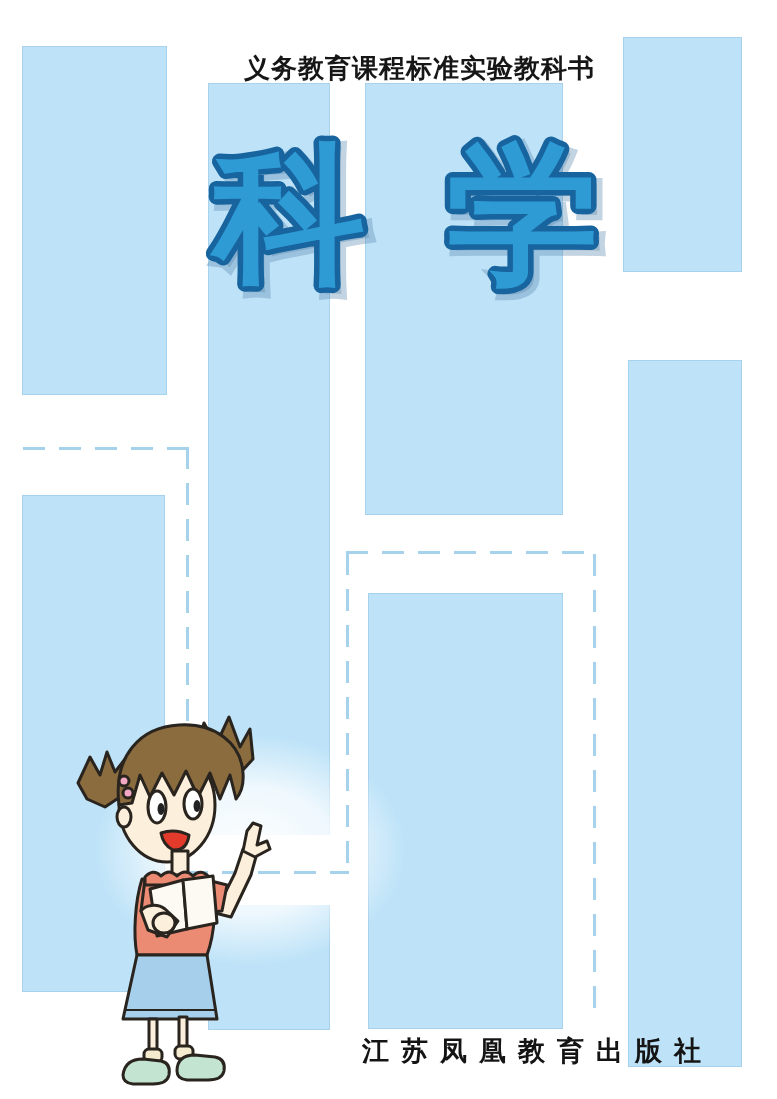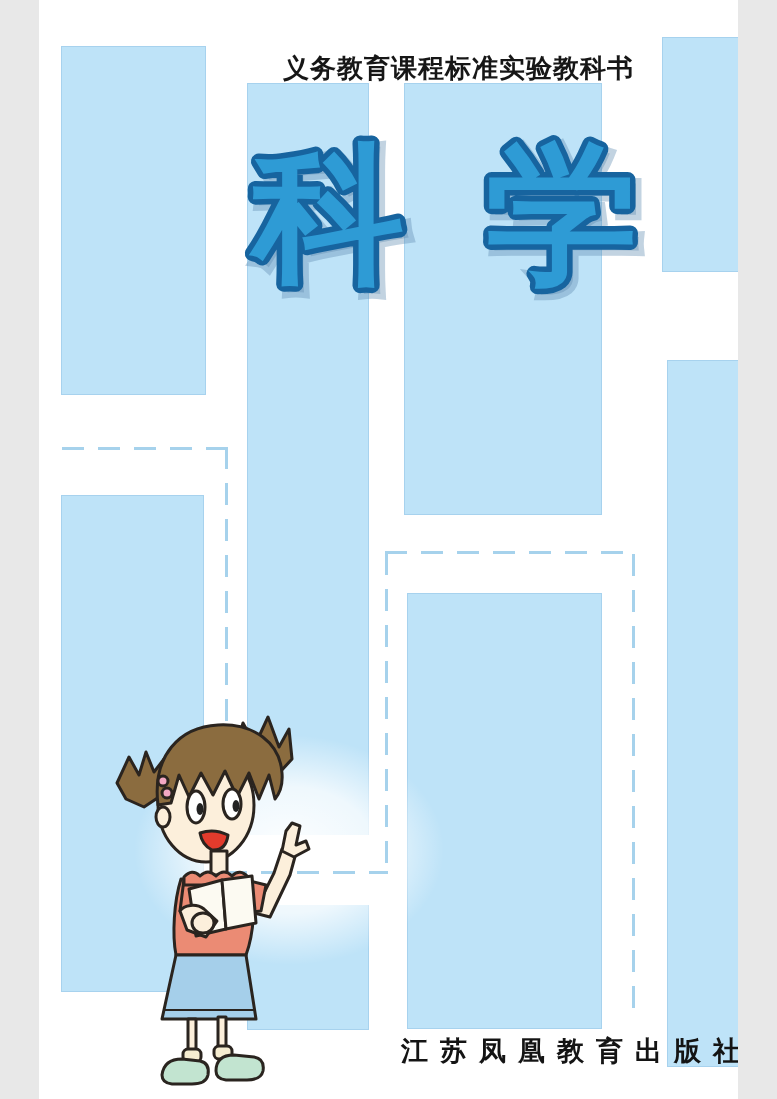--- a/index.html
+++ b/index.html
@@ -1,17 +1,17 @@
 <!DOCTYPE html>
 <html><head>
 <meta charset="utf-8">
 <style>
   html,body{margin:0;padding:0;background:#e8e8e8;}
   #cover{
-    position:relative;width:699px;height:1099px;margin:0 auto;
+    position:relative;width:777px;height:1099px;margin:0 auto;
     background:#ffffff;overflow:hidden;
     font-family:"Liberation Sans",sans-serif;
   }
   .block{
     position:absolute;background:#BEE3F8;
     box-shadow:inset 0 0 0 1px rgba(148,196,230,.55);
   }
   .b1{left:22px;top:46px;width:145px;height:349px;}
   .b2{left:22px;top:495px;width:143px;height:497px;}
   .b3{left:208px;top:83px;width:122px;height:947px;}

